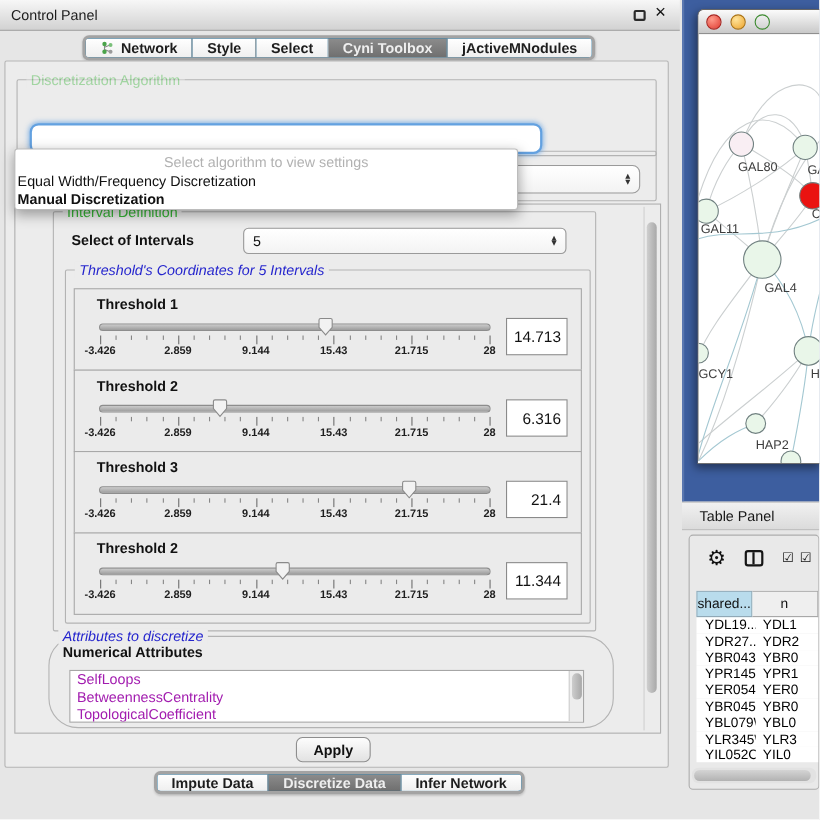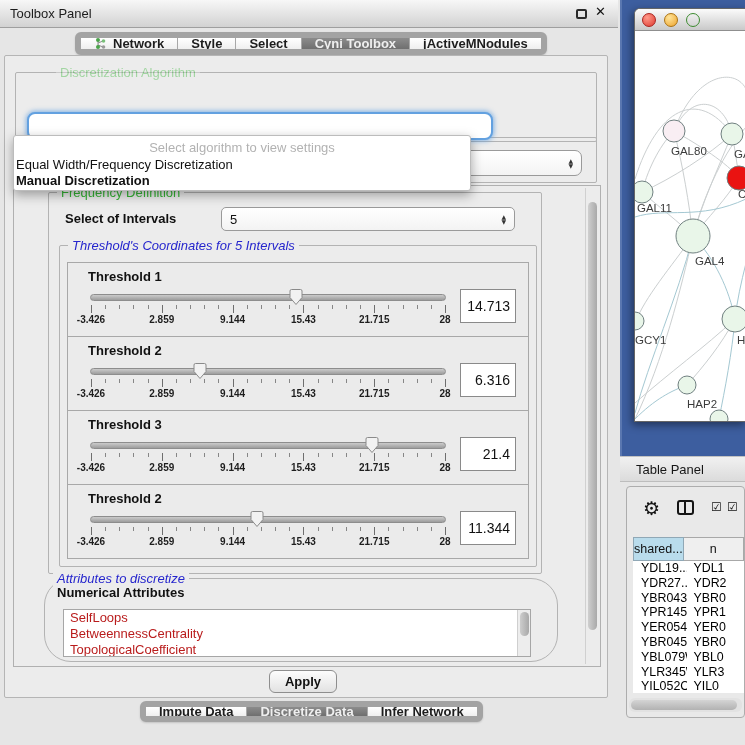--- a/index.html
+++ b/index.html
@@ -6,40 +6,40 @@
   *{box-sizing:border-box;font-family:"Liberation Sans","DejaVu Sans",sans-serif;}
   .screen{position:relative;width:745px;height:745px;background:#e6e6e6;overflow:hidden;}
 
   
   .cp-titlebar{position:absolute;left:0;top:0;width:618px;height:28px;
     background:linear-gradient(#f7f7f7,#d2d2d2);border-bottom:1px solid #9f9f9f;}
   .cp-title{position:absolute;left:10px;top:0;line-height:28px;font-size:13px;color:#1c1c1c;}
   .float-icon{position:absolute;left:576px;top:9px;width:11px;height:10px;border:2px solid #2a2a2a;border-radius:2px;}
   .close-icon{position:absolute;left:595px;top:4px;font-size:13px;font-weight:900;color:#111;font-family:"DejaVu Sans",sans-serif;}
 
-  .seg-bar{position:absolute;display:flex;height:23px;border:6px solid #a3a3a3;border-radius:6px;overflow:hidden;
+  .seg-bar{position:absolute;display:flex;height:23px;border:3px solid #a3a3a3;border-radius:6px;overflow:hidden;
     box-shadow:0 1px 2px rgba(0,0,0,.15);background:#0369a1;}
   .seg{display:flex;align-items:center;padding:0 13px;font-size:13px;font-weight:bold;color:#1d1d1d;
     background:linear-gradient(#ffffff,#efefef);border-left:1px solid #a8a8a8;cursor:default;}
   .seg:first-child{border-left:none;}
   .seg.sel{background:linear-gradient(#8c8c8c,var(--selected-tab-bg));color:#efefef;}
   .seg .net-ic{margin-right:6px;}
   #topTabs{left:75px;top:32px;}
   #bottomTabs{left:140px;top:701px;height:21px;}
   #bottomTabs .seg{font-size:13px;}
 
   .cp-body{position:absolute;left:4px;top:55px;width:604px;height:643px;background:#ececec;
     border:1px solid #b5b5b5;border-radius:2px;}
 
   .group{position:absolute;border:1px solid #b3b3b3;border-radius:2px;}
   .group-title{position:absolute;top:-8px;left:8px;background:#ececec;padding:0 4px;font-size:13px;white-space:nowrap;}
   .t-green{color:var(--group-title-green);}
   .t-blue{color:var(--group-title-blue);font-style:italic;}
   .t-dark{color:#333;}
-  .t-faded{opacity:.4;margin-left:32px;}
+  .t-faded{opacity:.4;}
 
   .combo{display:flex;align-items:center;background:linear-gradient(#ffffff,#f3f3f3);
     border:1px solid #9a9a9a;border-radius:7px;font-size:13px;color:#111;padding:0 8px;}
   .stepper{margin-left:auto;display:flex;flex-direction:column;align-items:center;line-height:5px;
     font-size:6px;color:#333;padding-left:6px;font-family:"DejaVu Sans",sans-serif;}
 
   
   .algo-group{left:10px;top:16px;width:582px;height:70px;}
   .algo-combo{position:absolute;left:22px;top:56px;width:466px;height:28px;border:2px solid var(--accent-focus);
     border-radius:8px;background:#fff;box-shadow:0 0 5px 1px rgba(94,158,224,.75);z-index:5;}
@@ -74,21 +74,21 @@
   .tick{position:absolute;top:0;width:1px;height:4px;background:#868686;}
   .tick.major{height:8px;background:#6e6e6e;}
   .scale{position:absolute;left:3px;right:3px;top:28px;height:13px;}
   .scale-label{position:absolute;transform:translateX(-50%);font-size:10px;font-weight:bold;color:#1e1e1e;white-space:nowrap;}
   .value-box{width:56px;height:34px;margin:3px 2px 0 12px;border:1px solid #8a8a8a;background:#fff;
     font-size:14px;color:#111;text-align:right;padding:0 5px;}
 
   .attr-group{left:30px;top:392px;width:514px;height:84px;border-radius:27px;}
   .attr-sub{position:absolute;left:12px;top:6px;font-size:13px;font-weight:bold;color:#111;}
   .listbox{position:absolute;left:18px;top:30px;width:468px;height:48px;background:#fff;border:1px solid #a6a6a6;overflow:hidden;}
-  .list-item{font-size:13px;color:#b91c1c;line-height:16px;padding-left:6px;white-space:nowrap;}
+  .list-item{font-size:13px;color:#a21caf;line-height:16px;padding-left:6px;white-space:nowrap;}
   .list-vscroll{position:absolute;right:0;top:0;bottom:0;width:13px;background:#ededed;border-left:1px solid #cfcfcf;}
   .list-vscroll .thumb-v{position:absolute;left:2px;top:2px;width:9px;height:24px;border-radius:5px;
     background:linear-gradient(90deg,#cdcdcd,#a8a8a8);}
 
   .apply-btn{position:absolute;left:264px;top:614px;width:68px;height:23px;border:1px solid #8e8e8e;border-radius:6px;
     background:linear-gradient(#fdfdfd,#e2e2e2);font-size:13px;font-weight:600;color:#111;text-align:center;line-height:21px;}
 
   
   .net-frame{position:absolute;left:620px;top:0;width:125px;height:456px;background:var(--window-frame-blue);
     border-left:2px solid #5a77b0;}
@@ -128,21 +128,21 @@
   .tp-hscroll{position:absolute;left:2px;top:211px;right:2px;height:14px;background:#e2e2e2;border-radius:6px;}
   .tp-hscroll .thumb-h{position:absolute;left:2px;top:2px;width:106px;height:10px;border-radius:5px;
     background:linear-gradient(#d4d4d4,#b2b2b2);}
 </style>
 </head>
 <body>
 
 <div class="screen">
 
   <div class="cp-titlebar">
-    <span class="cp-title">Toolbox Panel</span>
+    <span class="cp-title">Control Panel</span>
     <span class="float-icon"></span>
     <span class="close-icon">✕</span>
   </div>
 
   <div class="seg-bar" id="topTabs">
       <div class="seg">
         <svg class="net-ic" width="13" height="13" viewBox="0 0 13 13">
           <path d="M4,3 L4,10 M4,6 L9,4 M4,8 L9,10" stroke="#8a8a8a" stroke-width="1" fill="none"></path>
           <circle cx="4" cy="3" r="2" fill="#4aa34a"></circle>
           <circle cx="4" cy="10" r="2" fill="#4aa34a"></circle>
@@ -182,21 +182,21 @@
       <span class="group-title t-dark">Table Data</span>
       <div class="combo td-combo">
         <span>galFiltered.sif default node</span>
         <span class="stepper">▲<br>▼</span>
       </div>
     </div>
 
     <div class="scroll-area">
 
       <div class="group interval-group">
-        <span class="group-title t-green">Frequency Definition</span>
+        <span class="group-title t-green">Interval Definition</span>
         <span class="noi-label">Select of Intervals</span>
         <div class="combo noi-combo">
           <span>5</span>
           <span class="stepper">▲<br>▼</span>
         </div>
         <div class="thr-group">
           <span class="group-title t-blue" style="background:#ececec;">Threshold's Coordinates for 5 Intervals</span>
           <div id="thresholds">
               <div class="thr-panel">
                 <div class="thr-label">Threshold 1</div>

